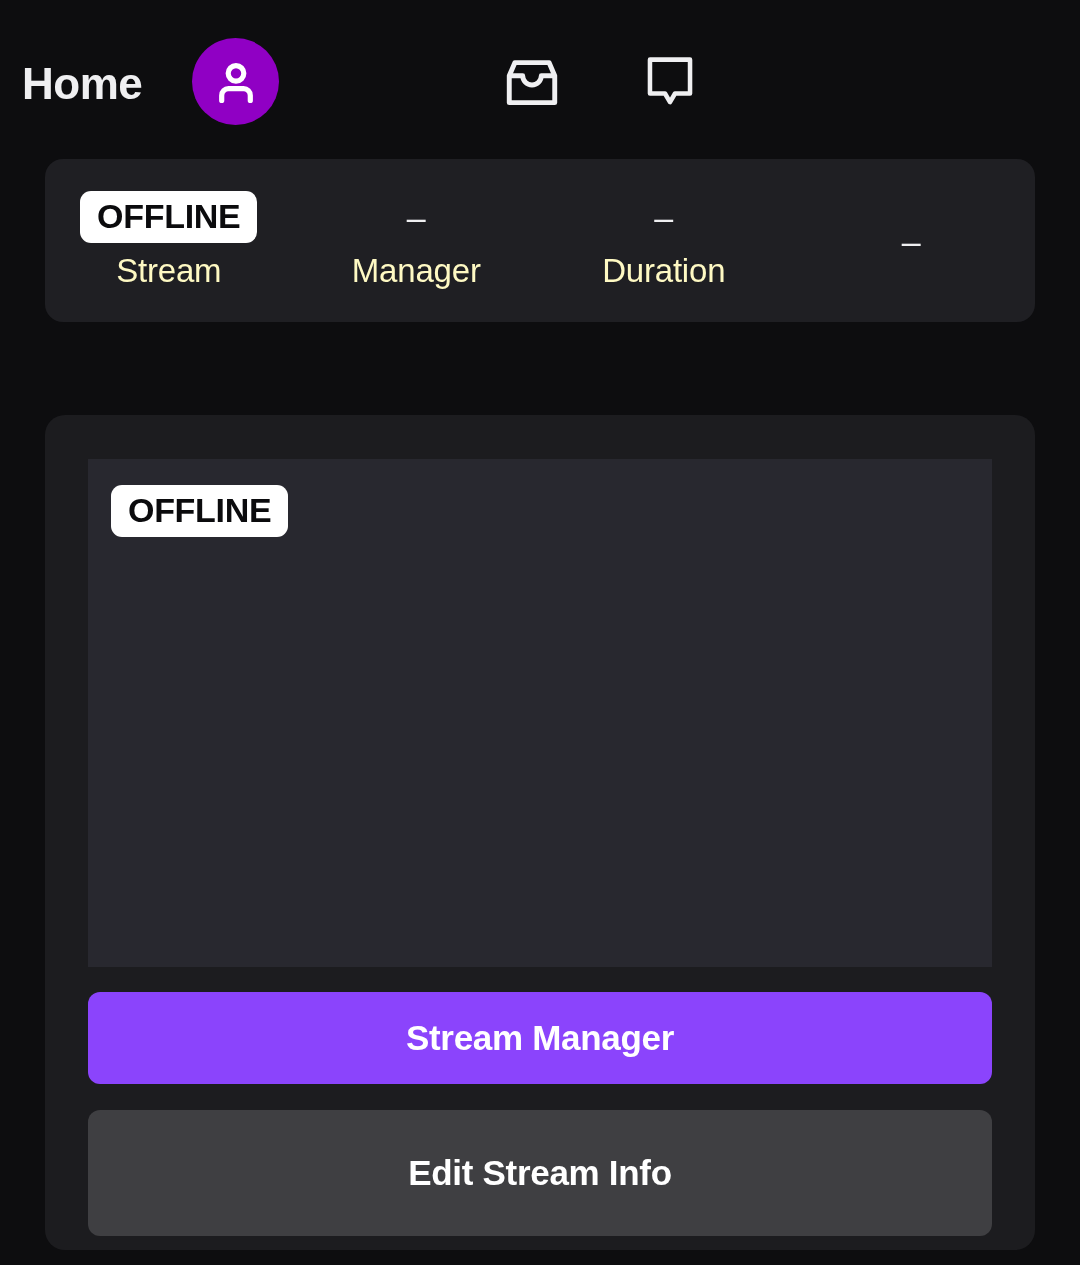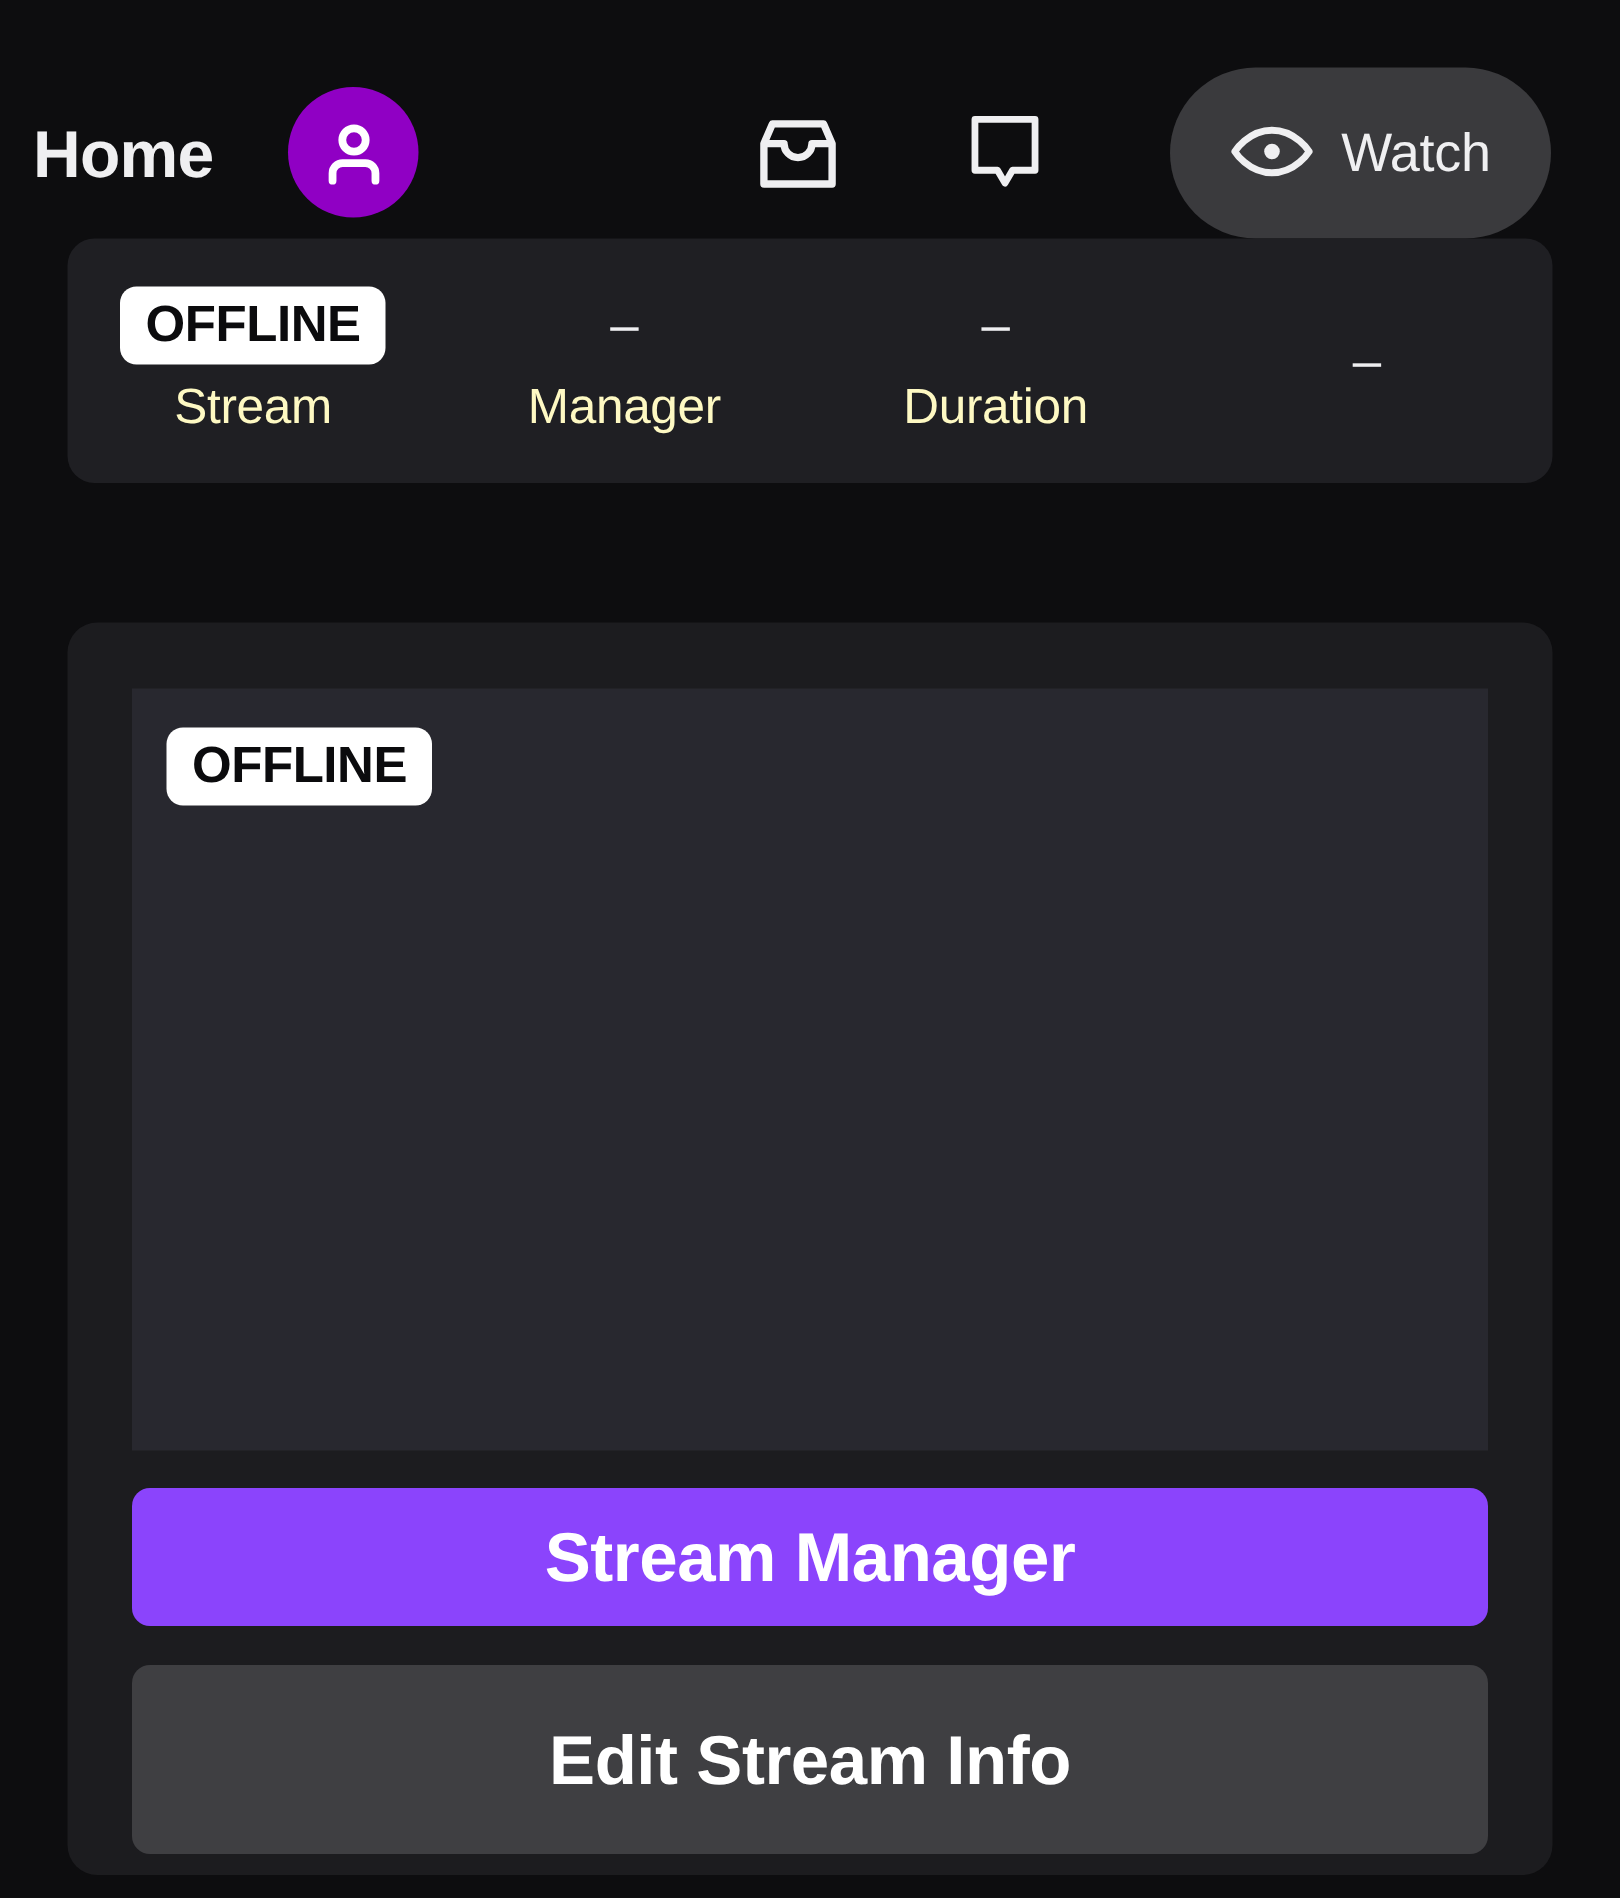--- a/index.html
+++ b/index.html
@@ -20,21 +20,20 @@
   }
 
   
   .topbar {
     position: absolute;
     left: 0; top: 0;
     width: 912px;
     height: 160px;
     display: flex;
     align-items: center;
-    margin-top: 20px;
   }
 
   .home-title {
     position: absolute;
     left: 22px;
     top: 58px;
     font-size: 44px;
     font-weight: 700;
     color: #efeff1;
     letter-spacing: -0.5px;
@@ -169,21 +168,21 @@
     top: 26px;
   }
 
   .action-btn {
     position: absolute;
     left: 43px;
     width: 904px;
     height: 92px;
     border: none;
     border-radius: 12px;
-    font-size: 46px;
+    font-size: 35px;
     font-weight: 700;
     letter-spacing: -0.3px;
     color: #ffffff;
     cursor: pointer;
     display: flex;
     align-items: center;
     justify-content: center;
     font-family: "Liberation Sans", sans-serif;
   }
   .btn-stream-manager { top: 577px; background: #8b44fc; }
@@ -217,29 +216,20 @@
     </button>
 
     <button class="icon-btn chat-btn">
       <span>
         <svg width="58" height="62" viewBox="0 0 24 26" fill="none">
           <path d="M3.6 3.2h16.8v14.2h-6.3l-2.1 3.6-2.1-3.6H3.6V3.2Z" stroke="#efeff1" stroke-width="1.9" stroke-linejoin="round"></path>
         </svg>
       </span>
     </button>
 
-    <button class="watch-btn">
-      <span>
-        <svg width="56" height="42" viewBox="0 0 28 21" fill="none">
-          <path d="M1.6 10.5S6 3.4 14 3.4s12.4 7.1 12.4 7.1-4.4 7.1-12.4 7.1S1.6 10.5 1.6 10.5Z" stroke="#efeff1" stroke-width="2.3" stroke-linejoin="round"></path>
-          <circle cx="14" cy="10.5" r="2.6" fill="#efeff1"></circle>
-        </svg>
-      </span>
-      <span class="watch-label">Watch</span>
-    </button>
   </div>
 
   <div class="stats-card">
 
     <div class="stat">
       <div class="stat-value">
         <span class="badge-offline">OFFLINE</span>
       </div>
       <div class="stat-label">Stream</div>
     </div>

